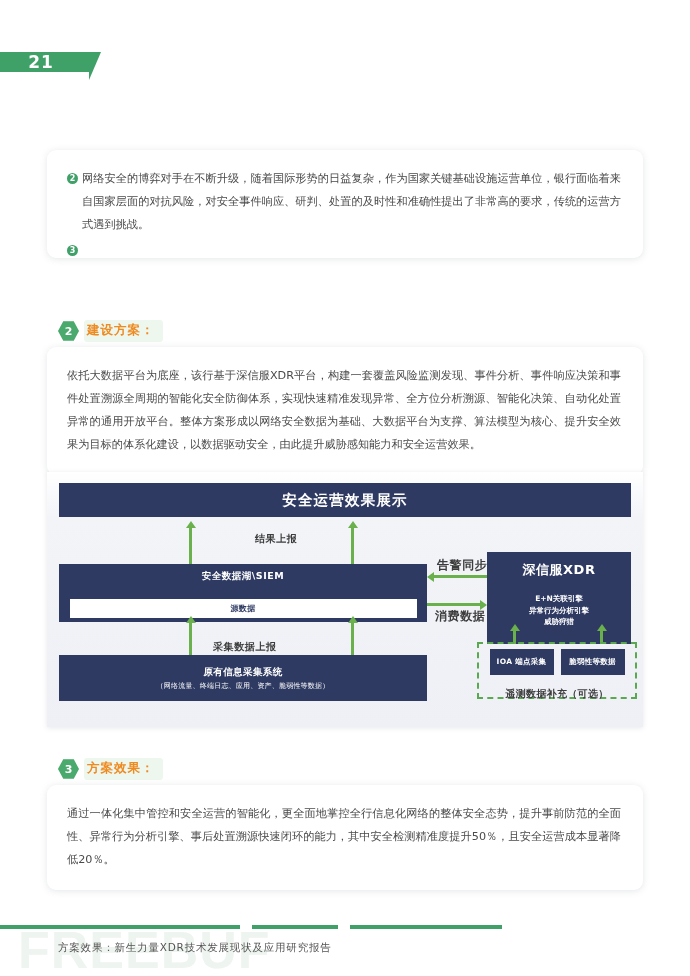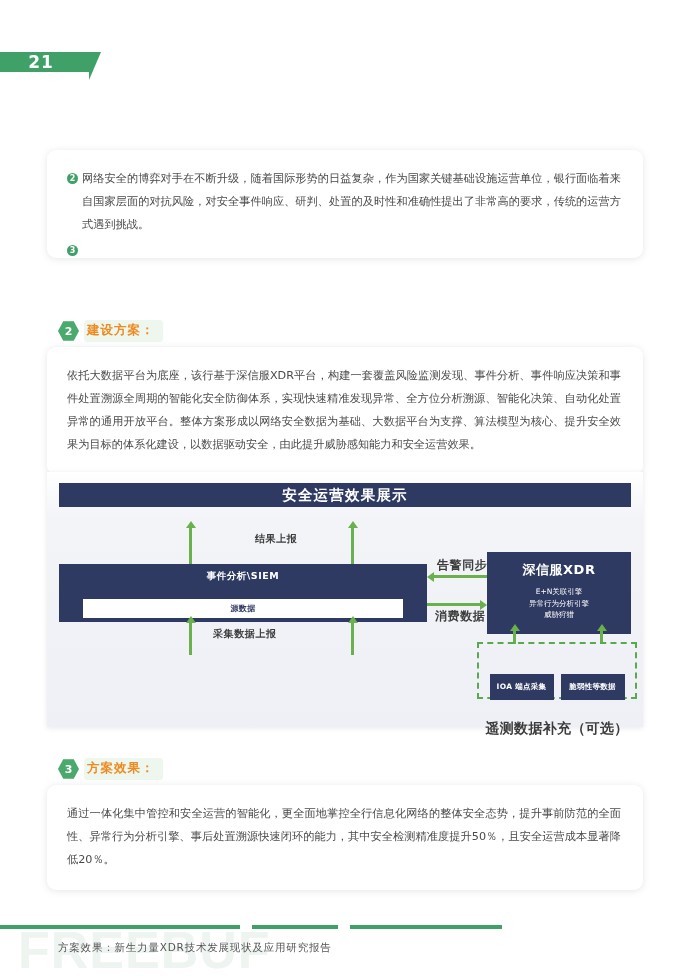--- a/index.html
+++ b/index.html
@@ -149,42 +149,42 @@
     box-sizing: border-box;
     display: flex;
     flex-direction: column;
     align-items: center;
     justify-content: center;
     text-align: center;
   }
   .dg-title {
     position: absolute;
     left: 12px; top: 11px;
-    width: 572px; height: 24px;
+    width: 572px; height: 34px;
     font-size: 14.5px;
     font-weight: bold;
     letter-spacing: 1.2px;
     text-align: center;
   }
   .dg-siem {
     position: absolute;
     left: 12px; top: 92px;
     width: 368px; height: 58px;
   }
   .dg-siem-label {
     font-size: 9.5px;
     font-weight: bold;
     letter-spacing: .5px;
     margin-top: 2px;
   }
   .dg-siem-inner {
     display: flex;
     gap: 11px;
     margin-top: 16px;
-    width: 320px;
+    width: 347px;
   }
   .white-box {
     flex: 1;
     background: #ffffff;
     color: #2e3a62;
     font-size: 8px;
     font-weight: bold;
     text-align: center;
     padding: 4px 0 4px 0;
     letter-spacing: .4px;
@@ -193,59 +193,58 @@
     position: absolute;
     left: 12px; top: 183px;
     width: 368px; height: 46px;
     line-height: 1.5;
   }
   .dg-source-t1 { font-size: 9.5px; font-weight: bold; letter-spacing: .4px; }
   .dg-source-t2 { font-size: 7px; margin-top: 2px; letter-spacing: .2px; }
   .dg-xdr {
     position: absolute;
     left: 440px; top: 80px;
-    width: 144px; height: 82px;
+    width: 144px; height: 92px;
     justify-content: flex-start;
     padding-top: 9px;
   }
   .dg-xdr-title { font-size: 13px; font-weight: bold; letter-spacing: .5px; }
-  .dg-xdr-lines { font-size: 7.5px; font-weight: normal; line-height: 1.55; margin-top: 7px; }
+  .dg-xdr-lines { font-size: 7.5px; font-weight: bold; line-height: 1.55; margin-top: 14px; }
 
   .dashed-box {
     position: absolute;
     left: 430px; top: 170px;
     width: 160px; height: 57px;
     border: 2px dashed #5aa84f;
     box-sizing: border-box;
     display: flex;
     flex-direction: column;
     align-items: center;
     padding-top: 5px;
   }
   .dashed-inner {
     display: flex;
     gap: 7px;
-    margin-top: 25px;
   }
   .small-navy {
     background: #2e3a62;
     color: #fff;
     font-size: 7.5px;
     font-weight: bold;
     padding: 8px 6px;
     text-align: center;
     letter-spacing: .3px;
     min-width: 64px;
     box-sizing: border-box;
   }
   .dashed-label {
-    font-size: 14px;
+    font-size: 10px;
     color: #3c3c3c;
     font-weight: bold;
-    margin-top: 20px;
+    margin-top: 12px;
     letter-spacing: .3px;
   }
 
   .flow-label {
     position: absolute;
     font-size: 10px;
     font-weight: bold;
     color: #3c3c3c;
     letter-spacing: .6px;
     white-space: nowrap;
@@ -362,30 +361,34 @@
 
 <div class="diagram">
 
   <div class="navy dg-title">安全运营效果展示</div>
 
   <div class="flow-label" style="left:208px; top:60px;">结果上报</div>
   <div class="v-arrow" style="left:142px; top:55px; height:37px;"></div>
   <div class="v-arrow" style="left:304px; top:55px; height:37px;"></div>
 
   <div class="navy dg-siem">
-    <div class="dg-siem-label">事件分析\SIEM</div>
+    <div class="dg-siem-label">安全数据湖\SIEM</div>
     <div class="dg-siem-inner">
       <div class="white-box">源数据</div>
     </div>
   </div>
 
-  <div class="flow-label" style="left:166px; top:155px;">采集数据上报</div>
+  <div class="flow-label" style="left:166px; top:168px;">采集数据上报</div>
   <div class="v-arrow" style="left:142px; top:150px; height:33px;"></div>
   <div class="v-arrow" style="left:304px; top:150px; height:33px;"></div>
 
+  <div class="navy dg-source">
+    <div class="dg-source-t1">原有信息采集系统</div>
+    <div class="dg-source-t2">（网络流量、终端日志、应用、资产、脆弱性等数据）</div>
+  </div>
 
   <div class="navy dg-xdr">
     <div class="dg-xdr-title">深信服XDR</div>
     <div class="dg-xdr-lines" style="white-space:pre-line;">E+N关联引擎
 异常行为分析引擎
 威胁狩猎</div>
   </div>
 
   <div class="flow-label small" style="left:390px; top:85px;">告警同步</div>
   <div class="h-arrow left" style="left:386px; top:103px; width:54px;"></div>

